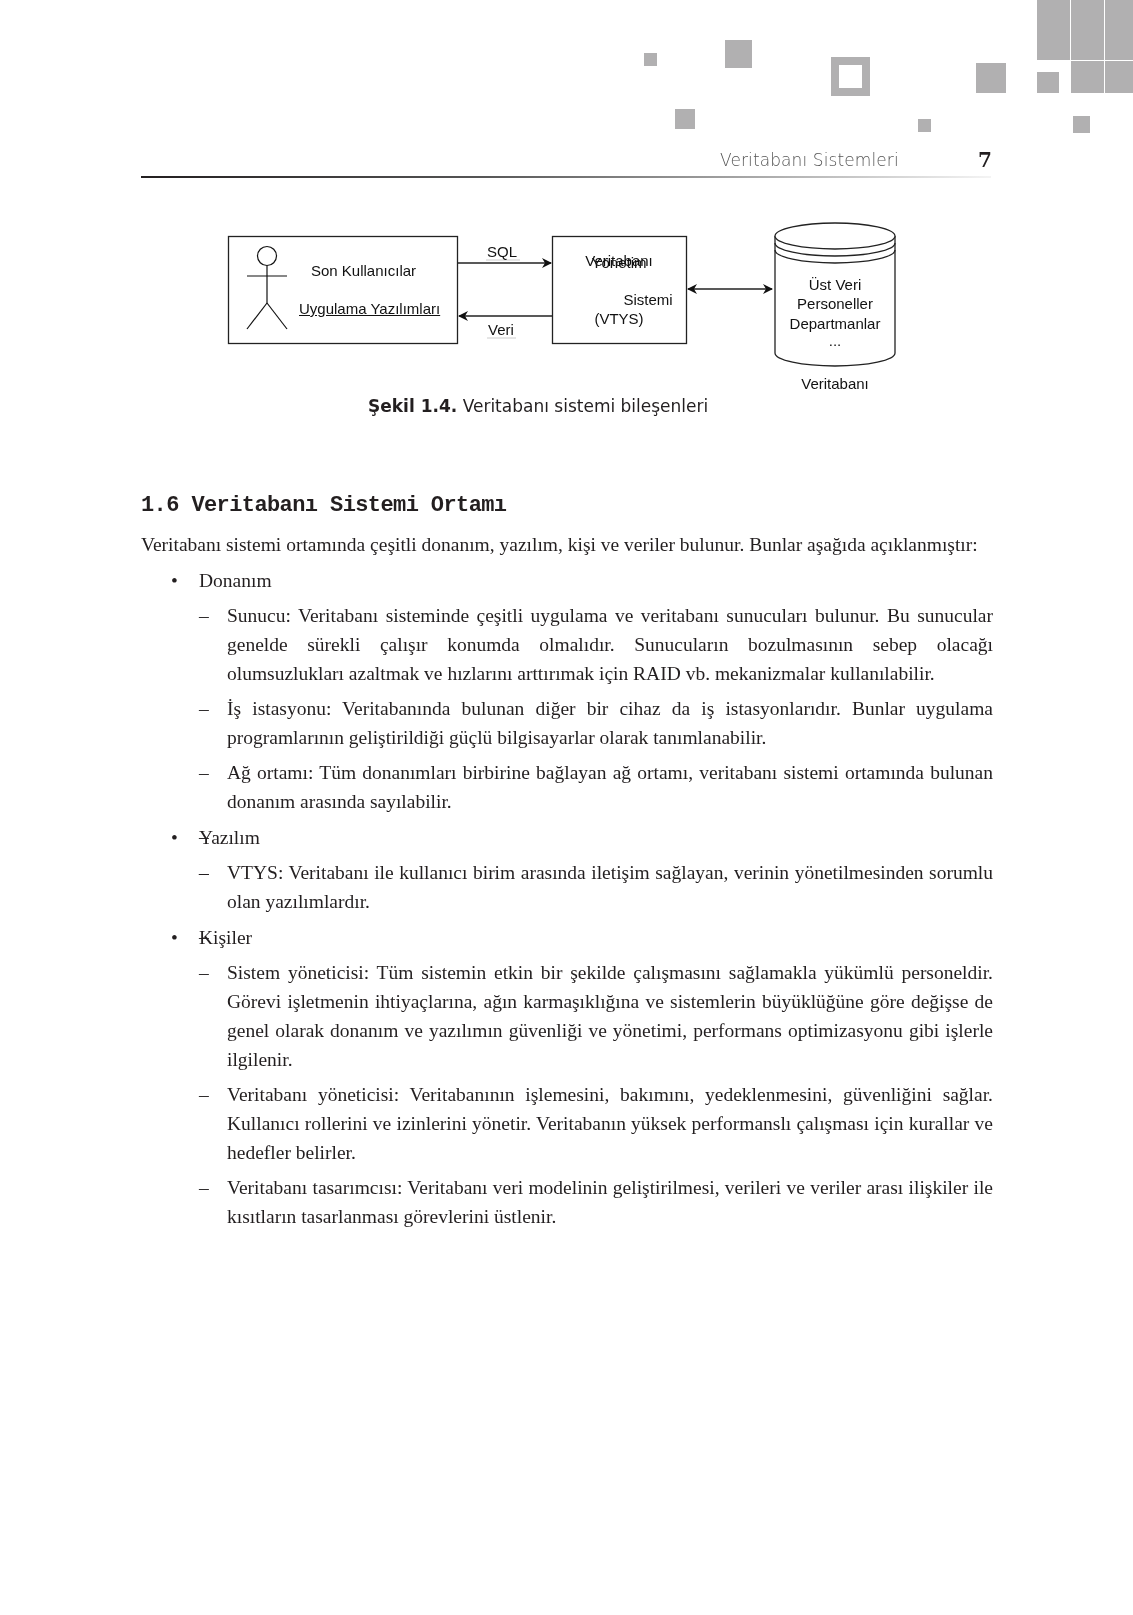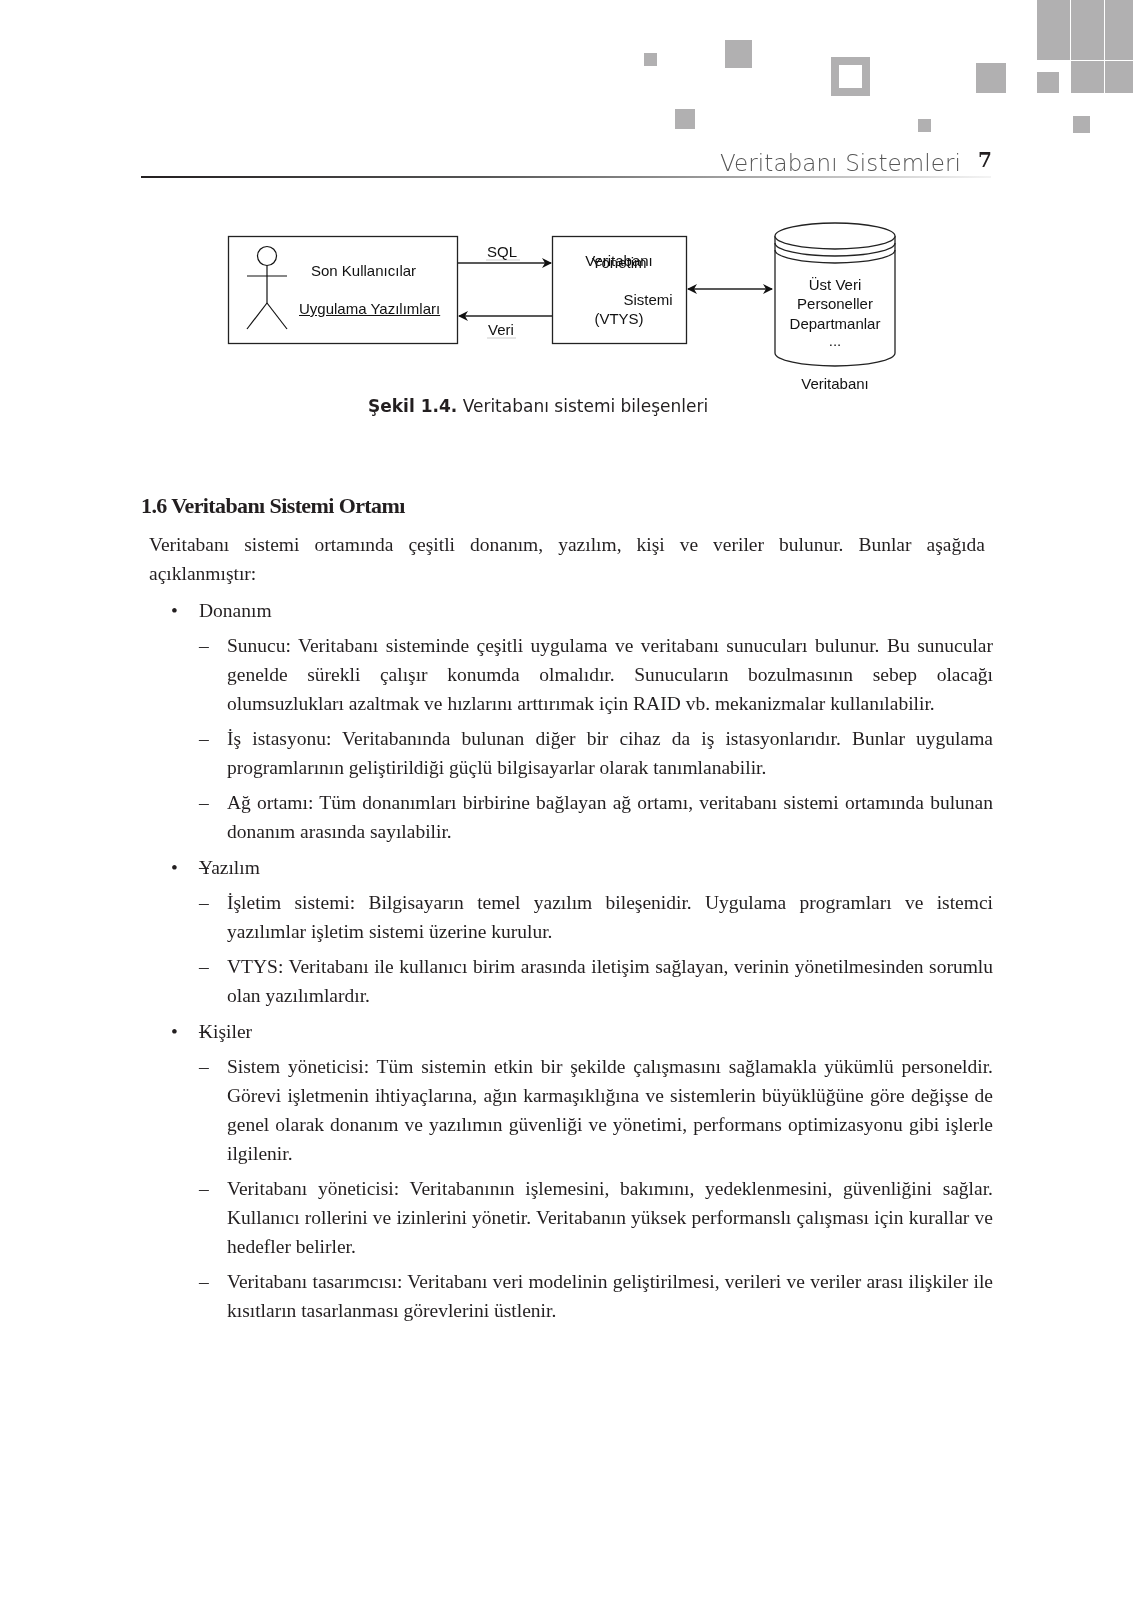--- a/index.html
+++ b/index.html
@@ -2,34 +2,34 @@
 <html><head>
 <meta charset="utf-8">
 <style>
   html, body { margin: 0; padding: 0; background: #ffffff; }
   body { width: 1133px; height: 1615px; position: relative; overflow: hidden; color: #231f20; }
   .sq { position: absolute; background: #b1b0b1; }
   .sq-hollow { position: absolute; border: 8px solid #b1b0b1; box-sizing: border-box; background: #fff; }
   .grid-block { position: absolute; left: 1037px; top: 0; width: 96px; height: 93px; }
   .grid-block .cell { position: absolute; background: #b1b0b1; }
 
-  .running-title { position: absolute; top: 150px; left: 720px; font-family: "DejaVu Sans", sans-serif; font-size: 23px; font-weight: 300; color: #555; letter-spacing: 0.1px; }
+  .running-title { position: absolute; top: 150px; left: 720px; font-family: "DejaVu Sans", sans-serif; font-size: 17px; font-weight: 300; color: #555; letter-spacing: 0.1px; }
   .page-number { position: absolute; top: 148px; left: 978px; font-family: "DejaVu Serif", serif; font-size: 20px; font-weight: bold; color: #231f20; }
   .header-rule { position: absolute; top: 176px; left: 141px; width: 850px; height: 2px; background: linear-gradient(to right, #231f20 0%, #555 40%, #bdbdbd 80%, #f4f4f4 100%); }
 
   .figure { position: absolute; left: 0; top: 0; width: 1133px; height: 440px; }
   .figure svg { position: absolute; left: 0; top: 0; }
   .dlabel { position: absolute; font-family: "Liberation Sans", sans-serif; font-size: 15px; color: #111; white-space: nowrap; }
   .dlabel.center { text-align: center; transform: translateX(-50%); }
   .caption { position: absolute; top: 396px; left: 368px; font-family: "DejaVu Sans", sans-serif; font-size: 17px; color: #231f20; white-space: nowrap; }
   .caption b { font-weight: bold; }
 
   .content { position: absolute; left: 141px; top: 490px; width: 852px; font-family: "Liberation Serif", serif; font-size: 19.5px; line-height: 29px; color: #231f20; }
-  .section-title { font-family: Liberation Serif, serif; font-weight: bold; font-size: 22px; letter-spacing: -0.6px; margin: 0 0 8px 0; line-height: 32px; }
-  .intro { margin: 8px; text-align: justify; }
+  .section-title { font-family: Liberation Mono, monospace; font-weight: bold; font-size: 22px; letter-spacing: -0.6px; margin: 0 0 8px 0; line-height: 32px; }
+  .intro { margin: 0; text-align: justify; }
   ul.l1 { list-style: none; margin: 0; padding: 0; }
   ul.l1 > li { position: relative; padding-left: 58px; margin-top: 7px; }
   ul.l1 > li > .bullet { position: absolute; left: 30px; top: 0; }
   ul.l2 { list-style: none; margin: 0; padding: 0; }
   ul.l2 > li { position: relative; padding-left: 28px; margin-left: -58px; margin-left: 0; margin-top: 6px; text-align: justify; }
   ul.l2 > li > .dash { position: absolute; left: 0; top: 0; }
 </style>
 </head>
 <body>
 
@@ -129,21 +129,21 @@
         <li><span class="dash">–</span><span>Sunucu: Veritabanı sisteminde çeşitli uygulama ve veritabanı sunucuları bulunur. Bu sunucular genelde sürekli çalışır konumda olmalıdır. Sunucuların bozulmasının sebep olacağı olumsuzlukları azaltmak ve hızlarını arttırımak için RAID vb. mekanizmalar kullanılabilir.</span></li>
         <li><span class="dash">–</span><span>İş istasyonu: Veritabanında bulunan diğer bir cihaz da iş istasyonlarıdır. Bunlar uygulama programlarının geliştirildiği güçlü bilgisayarlar olarak tanımlanabilir.</span></li>
         <li><span class="dash">–</span><span>Ağ ortamı: Tüm donanımları birbirine bağlayan ağ ortamı, veritabanı sistemi ortamında bulunan donanım arasında sayılabilir.</span></li>
         <li><span class="dash">–</span></li>
       </ul>
     </li>
     <li>
       <span class="bullet">•</span>
       <span>Yazılım</span>
       <ul class="l2">
-        <li><span class="dash">–</span><span>İşletim sistemi: Bilgisayarın temel yazılım bileşenidir. Uygulama programları ve istemci yazılımlar işletim sistemi üzerine kurulur.</span></li>
+        <li><span class="dash">–</span></li>
         <li><span class="dash">–</span><span>VTYS: Veritabanı ile kullanıcı birim arasında iletişim sağlayan, verinin yönetilmesinden sorumlu olan yazılımlardır.</span></li>
         <li><span class="dash">–</span></li>
       </ul>
     </li>
     <li>
       <span class="bullet">•</span>
       <span>Kişiler</span>
       <ul class="l2">
         <li><span class="dash">–</span><span>Sistem yöneticisi: Tüm sistemin etkin bir şekilde çalışmasını sağlamakla yükümlü personeldir. Görevi işletmenin ihtiyaçlarına, ağın karmaşıklığına ve sistemlerin büyüklüğüne göre değişse de genel olarak donanım ve yazılımın güvenliği ve yönetimi, performans optimizasyonu gibi işlerle ilgilenir.</span></li>
         <li><span class="dash">–</span><span>Veritabanı yöneticisi: Veritabanının işlemesini, bakımını, yedeklenmesini, güvenliğini sağlar. Kullanıcı rollerini ve izinlerini yönetir. Veritabanın yüksek performanslı çalışması için kurallar ve hedefler belirler.</span></li>

